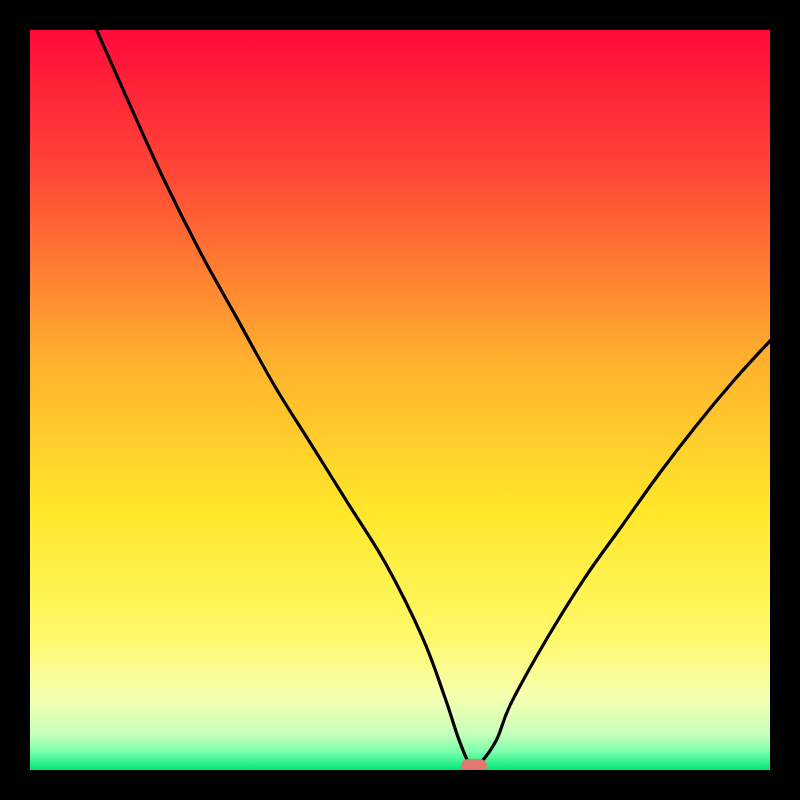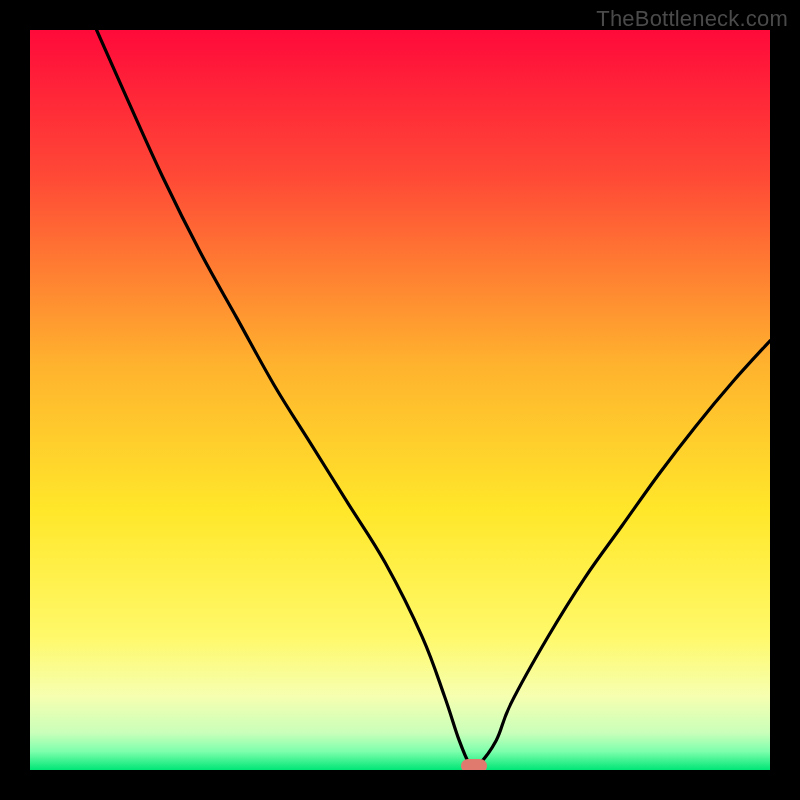--- a/index.html
+++ b/index.html
@@ -48,21 +48,20 @@
     background: #e07a6f;
     transform: translate(-50%, -50%);
     z-index: 5;
   }
 </style>
 </head>
 <body>
 
 <div class="frame">
 
-  <div class="watermark">TheBottleneck.com</div>
 
   <div class="plot-area">
     <svg viewBox="0 0 740 740" preserveAspectRatio="none">
       <defs>
         <linearGradient id="bg-grad" x1="0" y1="0" x2="0" y2="1">
         <stop offset="0%" stop-color="#ff0a3a"></stop>
             <stop offset="20%" stop-color="#ff4a36"></stop>
             <stop offset="45%" stop-color="#ffb22e"></stop>
             <stop offset="65%" stop-color="#ffe72a"></stop>
             <stop offset="82%" stop-color="#fff96a"></stop>

